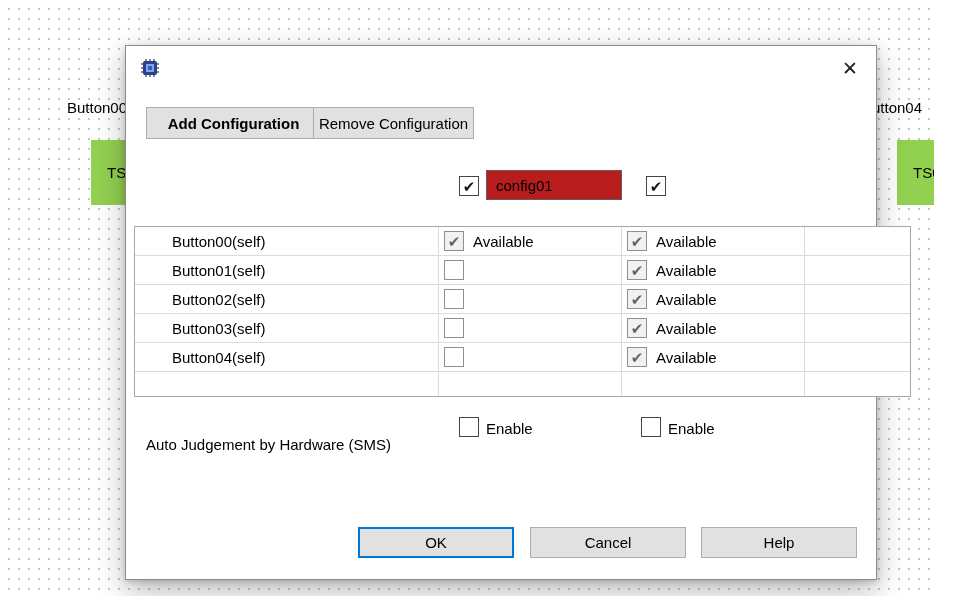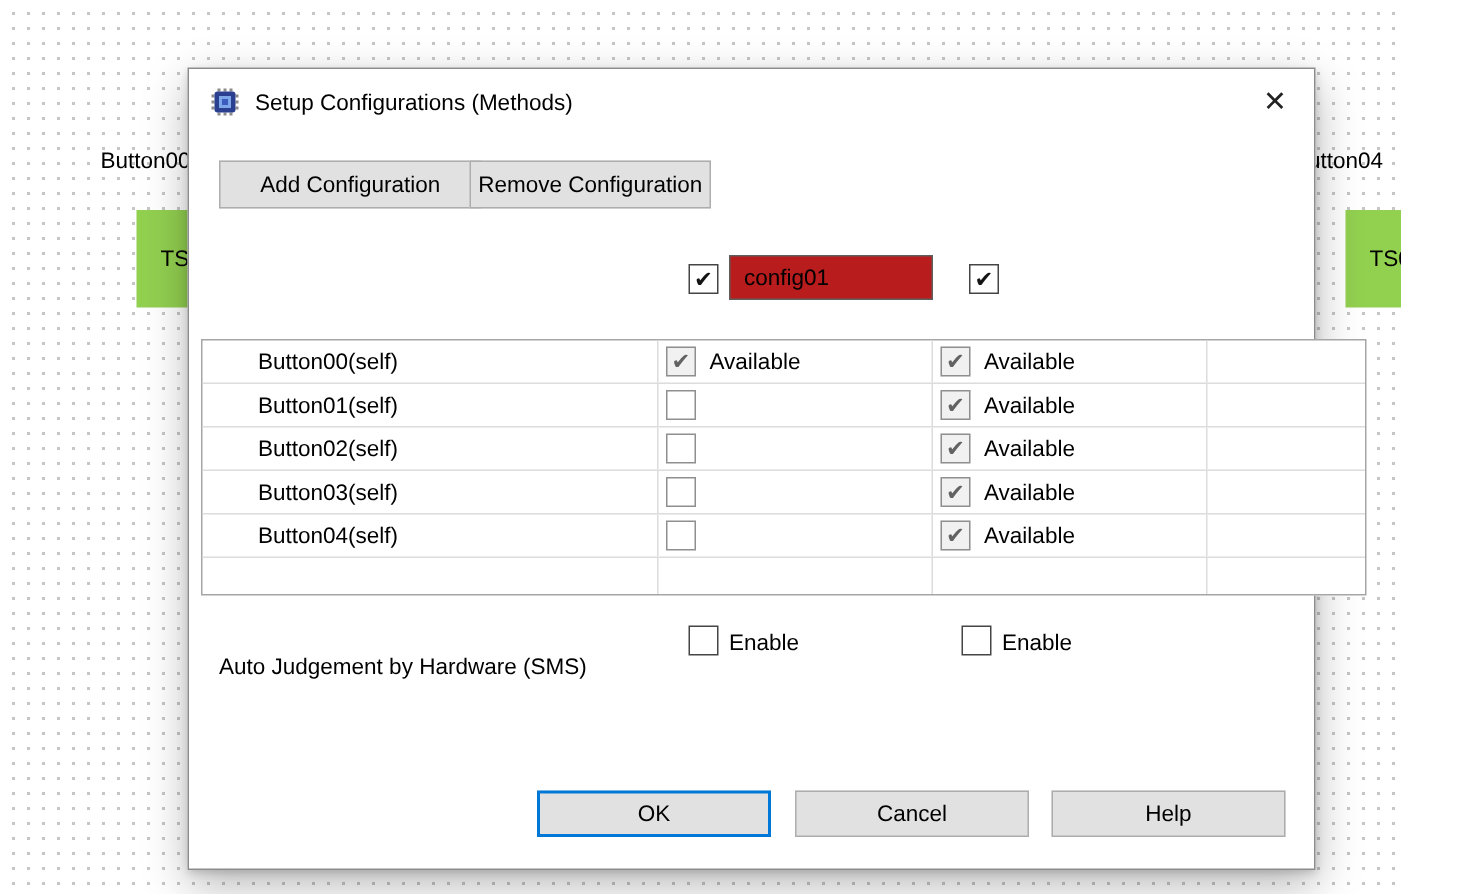--- a/index.html
+++ b/index.html
@@ -35,21 +35,21 @@
   }
   .titlebar { height:44px; display:flex; align-items:center; padding:0 18px 0 14px; }
   .app-icon { width:20px; height:20px; margin-right:10px; flex:0 0 auto; }
   .title { font-size:15px; }
   .close { margin-left:auto; font-size:19px; font-weight:300; color:#222; cursor:pointer; line-height:1; }
 
   .btn {
     position:absolute; background:#e1e1e1; border:1px solid #adadad;
     font-family:inherit; font-size:15px; color:#000; padding:0; cursor:pointer;
   }
-  .btn-add    { left:20px;  top:61px; width:175px; height:32px; }
+  .btn-add    { left:20px;  top:61px; width:175px; height:32px;font-weight:bold; }
   .btn-remove { left:187px; top:61px; width:161px; height:32px; }
 
   .txt {
     position:absolute; height:30px; border:1px solid #5f5f5f; background:#b91c1c;
     font-family:inherit; font-size:15px; padding:0 9px; color:#000;
   }
   .cfg-input1 { left:360px; top:124px; width:136px; }
   .cfg-input2 { left:547px; top:124px; width:136px; }
 
   .cb {
@@ -117,21 +117,20 @@
           <rect x="9" y="1" width="2" height="2" fill="#8a8a8a"></rect>
           <rect x="13" y="1" width="2" height="2" fill="#8a8a8a"></rect>
         <rect x="5" y="17" width="2" height="2" fill="#8a8a8a"></rect>
           <rect x="9" y="17" width="2" height="2" fill="#8a8a8a"></rect>
           <rect x="13" y="17" width="2" height="2" fill="#8a8a8a"></rect>
         <rect x="3" y="3" width="14" height="14" rx="2" fill="#2a3f8f"></rect>
         <rect x="6" y="6" width="8" height="8" fill="#7da7e8"></rect>
         <rect x="8" y="8" width="4" height="4" fill="#3b5bbf"></rect>
       </svg>
     </span>
-    <span class="title">Setup Configurations (Methods)</span>
     <span class="close">✕</span>
   </div>
 
   <button class="btn btn-add">Add Configuration</button>
   <button class="btn btn-remove">Remove Configuration</button>
 
   <span class="cb hdr abs cfg-check1" data-checked="true"></span>
   <input class="txt cfg-input1" value="config01" style="">
   <span class="cb hdr abs cfg-check2" data-checked="true"></span>
 

